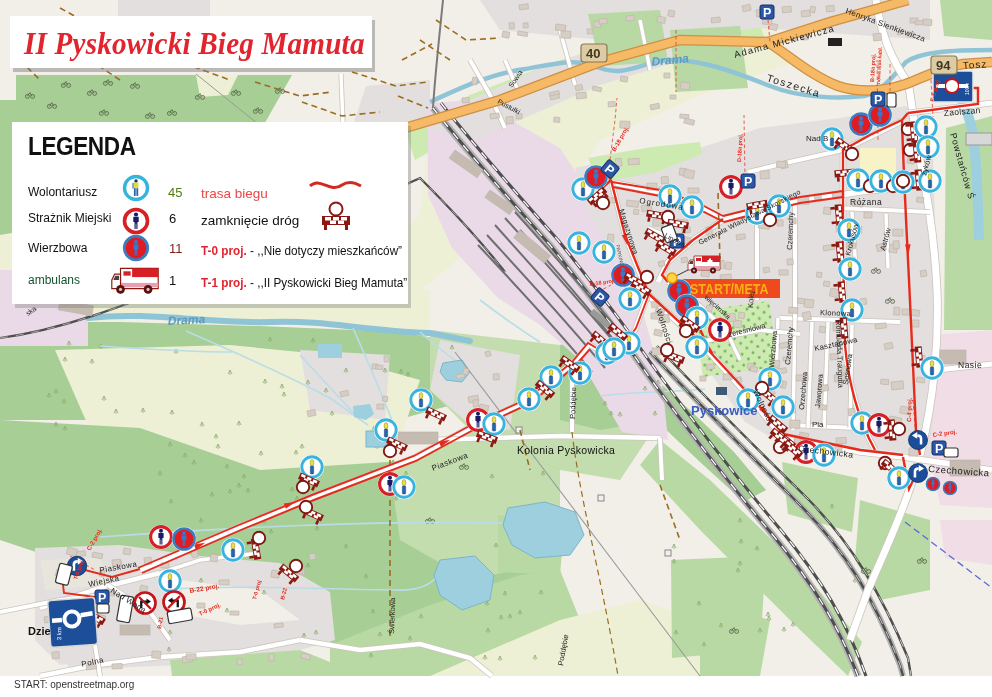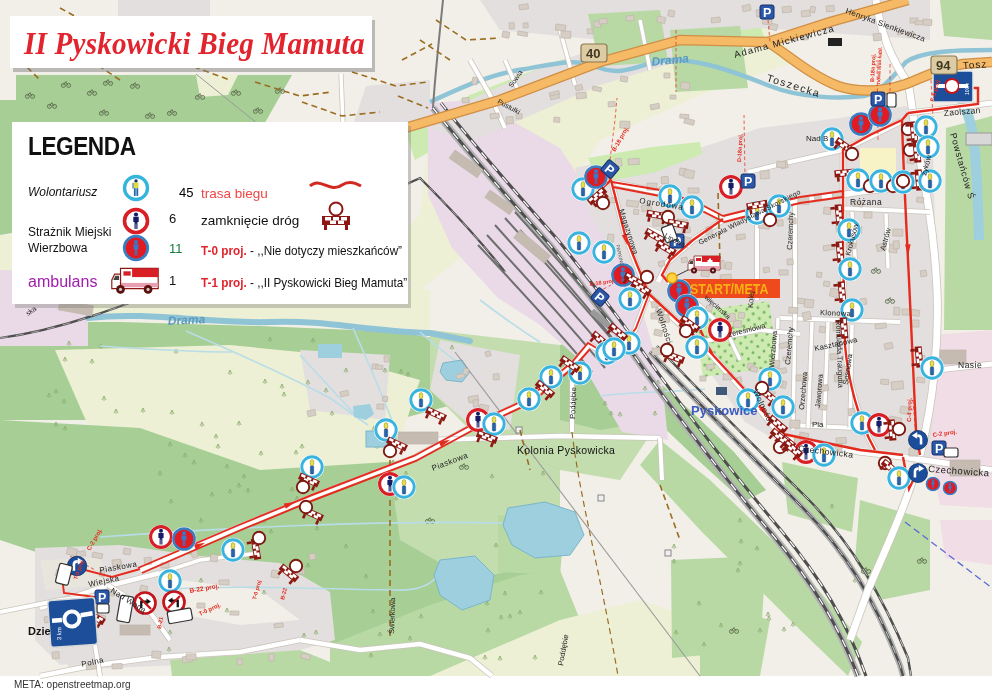--- a/index.html
+++ b/index.html
@@ -1584,30 +1584,30 @@
 </svg>
 
 <div style="position:absolute;left:10px;top:16px;width:362px;height:52px;background:#fff;box-shadow:3px 4px 0 rgba(120,120,120,0.45);"></div>
 
 <div style="position:absolute;left:24px;top:26px;width:350px;font-family:'Liberation Serif',serif;font-size:31px;font-weight:bold;font-style:italic;color:#e1242e;white-space:nowrap;letter-spacing:0.2px;transform:scaleX(0.94);transform-origin:left top;">II Pyskowicki Bieg Mamuta</div>
 
 <div style="position:absolute;left:12px;top:122px;width:396px;height:182px;background:#fff;box-shadow:3px 4px 0 rgba(120,120,120,0.35);"></div>
 
 <div style="position:absolute;left:28px;top:131px;font-size:26px;font-weight:bold;color:#111;letter-spacing:-0.5px;transform:scaleX(0.87);transform-origin:left top;">LEGENDA</div>
 
-<div style="position:absolute;left:28px;top:185px;font-size:12px;color:#111;font-style:italic;">Wolontariusz</div>
-<div style="position:absolute;left:179px;top:185px;font-size:13px;color:#000000;">45</div>
-
-<div style="position:absolute;left:28px;top:211px;font-size:12px;color:#111;margin-top:14px;">Strażnik Miejski</div>
+<div style="position:absolute;left:28px;top:185px;font-size:12px;color:#111;">Wolontariusz</div>
+<div style="position:absolute;left:168px;top:185px;font-size:13px;color:#4d7c0f;">45</div>
+
+<div style="position:absolute;left:28px;top:211px;font-size:12px;color:#111;">Strażnik Miejski</div>
 <div style="position:absolute;left:169px;top:211px;font-size:13px;color:#111;">6</div>
 
 <div style="position:absolute;left:28px;top:241px;font-size:12px;color:#111;">Wierzbowa</div>
-<div style="position:absolute;left:169px;top:241px;font-size:13px;color:#15803d;">11</div>
-
-<div style="position:absolute;left:28px;top:273px;font-size:16px;color:#a21caf;">ambulans</div>
+<div style="position:absolute;left:169px;top:241px;font-size:13px;color:#7f1d1d;">11</div>
+
+<div style="position:absolute;left:28px;top:273px;font-size:12px;color:#14532d;">ambulans</div>
 <div style="position:absolute;left:169px;top:273px;font-size:13px;color:#111;">1</div>
 
 <svg width="396" height="182" viewBox="0 0 396 182" style="position:absolute;left:12px;top:122px" xmlns="http://www.w3.org/2000/svg">
 <defs></defs>
 
 <g transform="translate(124 66)">
         <circle r="11.5" fill="#fff" stroke="#35b5dc" stroke-width="3.4"></circle>
         <circle cy="-7" r="1.7" fill="#1c2f63"></circle>
         <rect x="-2.5" y="-5.5" width="5" height="5.7" fill="#e0dc3e"></rect>
         <rect x="-2.1" y="0.2" width="1.8" height="7.7" fill="#2465ae"></rect>
@@ -1656,13 +1656,13 @@
 </svg>
 
 <div style="position:absolute;left:201px;top:243px;font-size:13.5px;color:#111;transform:scaleX(0.87);transform-origin:left top;white-space:nowrap;"><span style="color:#e1242e;font-weight:bold;">T-0 proj.</span> - ,,Nie dotyczy mieszkańców”</div>
 
 <div style="position:absolute;left:201px;top:275px;font-size:13.5px;color:#111;transform:scaleX(0.87);transform-origin:left top;white-space:nowrap;"><span style="color:#e1242e;font-weight:bold;">T-1 proj.</span> - ,,II Pyskowicki Bieg Mamuta”</div>
 
 <div style="position:absolute;left:201px;top:186px;font-size:13.5px;color:#ef4444;">trasa biegu</div>
 
 <div style="position:absolute;left:201px;top:213px;font-size:13.5px;color:#111;text-align:right;">zamknięcie dróg</div>
 
-<div style="position:absolute;left:14px;top:679px;font-size:10px;color:#333;">META: openstreetmap.org</div>
+<div style="position:absolute;left:14px;top:679px;font-size:10px;color:#333;">START: openstreetmap.org</div>
 </div>
 </body></html>

